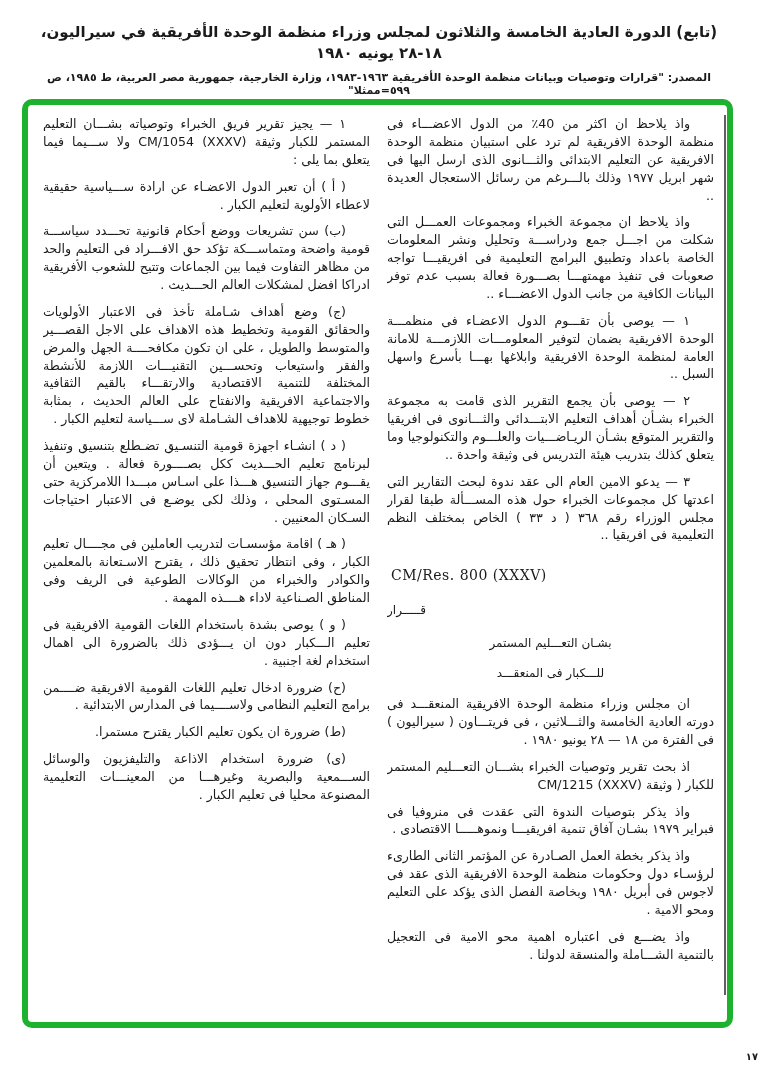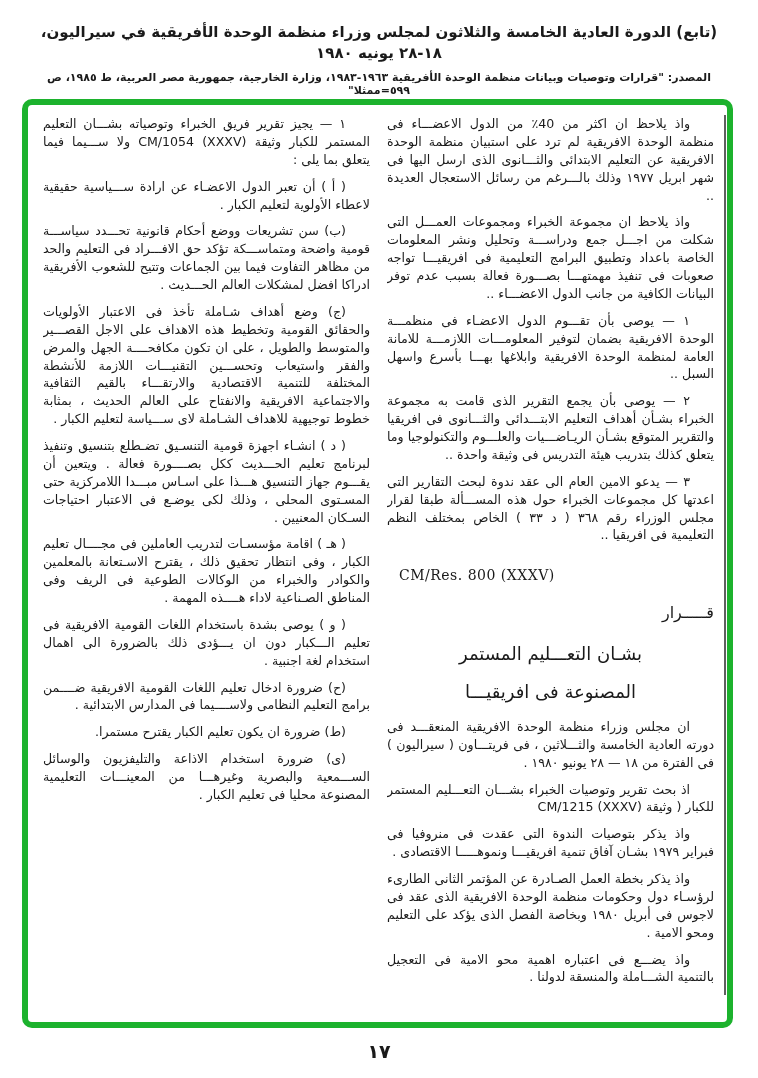--- a/index.html
+++ b/index.html
@@ -56,35 +56,34 @@
   }
   .para{margin:0 0 9px;}
   .para.body{
     text-align:justify;
     text-indent:24px;
   }
   .para.latin{
     direction:ltr;text-align:left;
     font-family:"DejaVu Serif","Liberation Serif",serif;
     font-size:14px;letter-spacing:.5px;
-    margin:22px 12px 16px;
+    margin:22px 4px 16px;
   }
   .para.h-title{
-    text-align:right;font-size:16px;
+    text-align:left;font-size:12px;
     margin:14px 0 16px;
   }
   .para.h-sub{
-    text-align:center;font-size:18px;
+    text-align:center;font-size:12px;
     margin:0 0 13px;
   }
   
   .footer{
     position:absolute;bottom:16px;left:0;right:0;
-    text-align:center;
-    font-size:19px;font-weight:bold;
+    font-size:10px;font-weight:bold;
     direction:rtl;
   }
 </style>
 </head>
 <body>
 
 <div class="page">
 
   <div class="header">
     <div class="header-line1">(تابع) الدورة العادية الخامسة والثلاثون لمجلس وزراء منظمة الوحدة الأفريقية في سيراليون، ١٨-٢٨ يونيه ١٩٨٠</div>
@@ -96,21 +95,21 @@
     <div class="columns">
       <div class="col">
           <p class="para body">واذ يلاحظ ان اكثر من 40٪ من الدول الاعضـــاء فى منظمة الوحدة الافريقية لم ترد على استبيان منظمة الوحدة الافريقية عن التعليم الابتدائى والثـــانوى الذى ارسل اليها فى شهر ابريل ١٩٧٧ وذلك بالـــرغم من رسائل الاستعجال العديدة ..</p>
           <p class="para body">واذ يلاحظ ان مجموعة الخبراء ومجموعات العمـــل التى شكلت من اجـــل جمع ودراســـة وتحليل ونشر المعلومات الخاصة باعداد وتطبيق البرامج التعليمية فى افريقيـــا تواجه صعوبات فى تنفيذ مهمتهـــا بصـــورة فعالة بسبب عدم توفر البيانات الكافية من جانب الدول الاعضـــاء ..</p>
           <p class="para body">١ — يوصى بأن تقـــوم الدول الاعضـاء فى منظمـــة الوحدة الافريقية بضمان لتوفير المعلومـــات اللازمـــة للامانة العامة لمنظمة الوحدة الافريقية وابلاغها بهـــا بأسرع واسهل السبل ..</p>
           <p class="para body">٢ — يوصى بأن يجمع التقرير الذى قامت به مجموعة الخبراء بشـأن أهداف التعليم الابتـــدائى والثـــانوى فى افريقيا والتقرير المتوقع بشـأن الريـاضـــيات والعلـــوم والتكنولوجيا وما يتعلق كذلك بتدريب هيئة التدريس فى وثيقة واحدة ..</p>
           <p class="para body">٣ — يدعو الامين العام الى عقد ندوة لبحث التقارير التى اعدتها كل مجموعات الخبراء حول هذه المســـألة طبقا لقرار مجلس الوزراء رقم ٣٦٨ ( د ٣٣ ) الخاص بمختلف النظم التعليمية فى افريقيا ..</p>
           <p class="para latin">CM/Res. 800 (XXXV)</p>
           <p class="para h-title">قـــــرار</p>
           <p class="para h-sub">بشـان التعـــليم المستمر</p>
-          <p class="para h-sub">المصنوعة فى افريقيـــا</p>
+          <p class="para h-sub">للـــكبار فى المنعقـــد</p>
           <p class="para body">ان مجلس وزراء منظمة الوحدة الافريقية المنعقـــد فى دورته العادية الخامسة والثـــلاثين ، فى فريتـــاون ( سيراليون ) فى الفترة من ١٨ — ٢٨ يونيو ١٩٨٠ .</p>
           <p class="para body">اذ بحث تقرير وتوصيات الخبراء بشـــان التعـــليم المستمر للكبار ( وثيقة CM/1215 (XXXV)</p>
           <p class="para body">واذ يذكر بتوصيات الندوة التى عقدت فى منروفيا فى فبراير ١٩٧٩ بشـان آفاق تنمية افريقيـــا ونموهـــــا الاقتصادى .</p>
           <p class="para body">واذ يذكر بخطة العمل الصـادرة عن المؤتمر الثانى الطارىء لرؤسـاء دول وحكومات منظمة الوحدة الافريقية الذى عقد فى لاجوس فى أبريل ١٩٨٠ وبخاصة الفصل الذى يؤكد على التعليم ومحو الامية .</p>
           <p class="para body">واذ يضـــع فى اعتباره اهمية محو الامية فى التعجيل بالتنمية الشـــاملة والمنسقة لدولنا .</p>
         </div>
       <div class="col">
           <p class="para body">١ — يجيز تقرير فريق الخبراء وتوصياته بشـــان التعليم المستمر للكبار وثيقة CM/1054 (XXXV) ولا ســـيما فيما يتعلق بما يلى :</p>
           <p class="para body">( أ ) أن تعبر الدول الاعضـاء عن ارادة ســـياسية حقيقية لاعطاء الأولوية لتعليم الكبار .</p>
           <p class="para body">(ب) سن تشريعات ووضع أحكام قانونية تحـــدد سياســـة قومية واضحة ومتماســـكة تؤكد حق الافـــراد فى التعليم والحد من مظاهر التفاوت فيما بين الجماعات وتتيح للشعوب الأفريقية ادراكا افضل لمشكلات العالم الحـــديث .</p>

